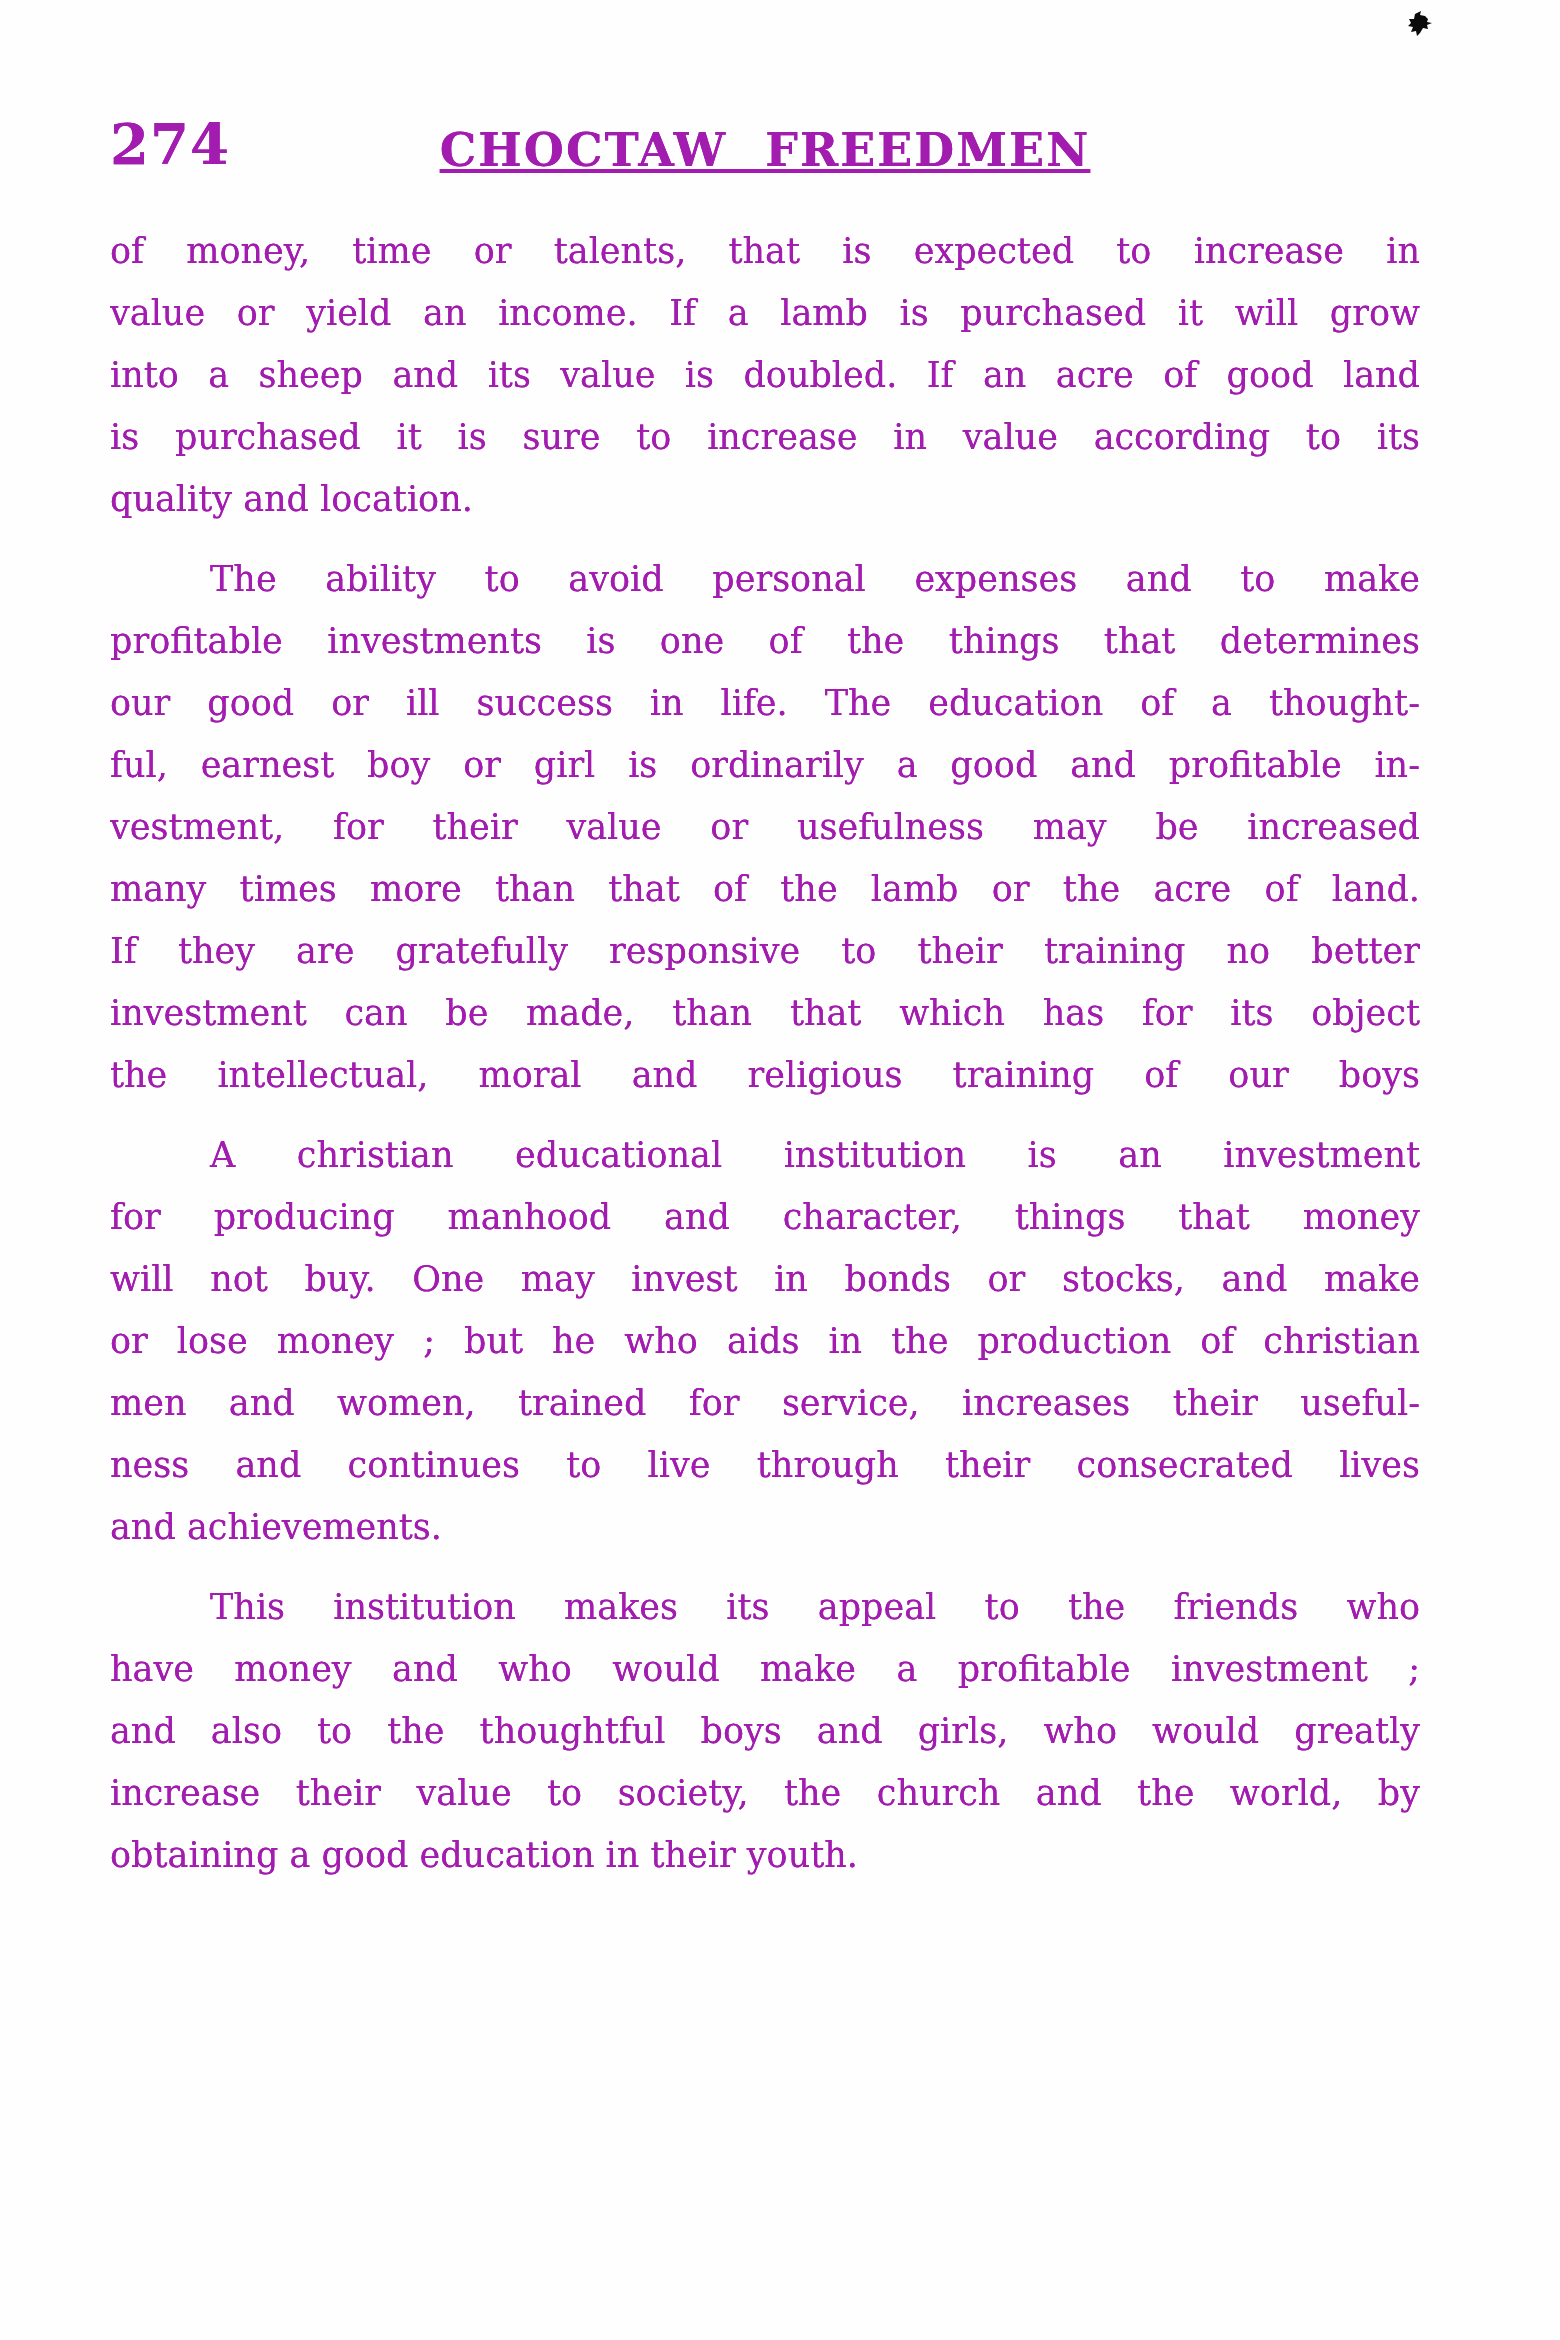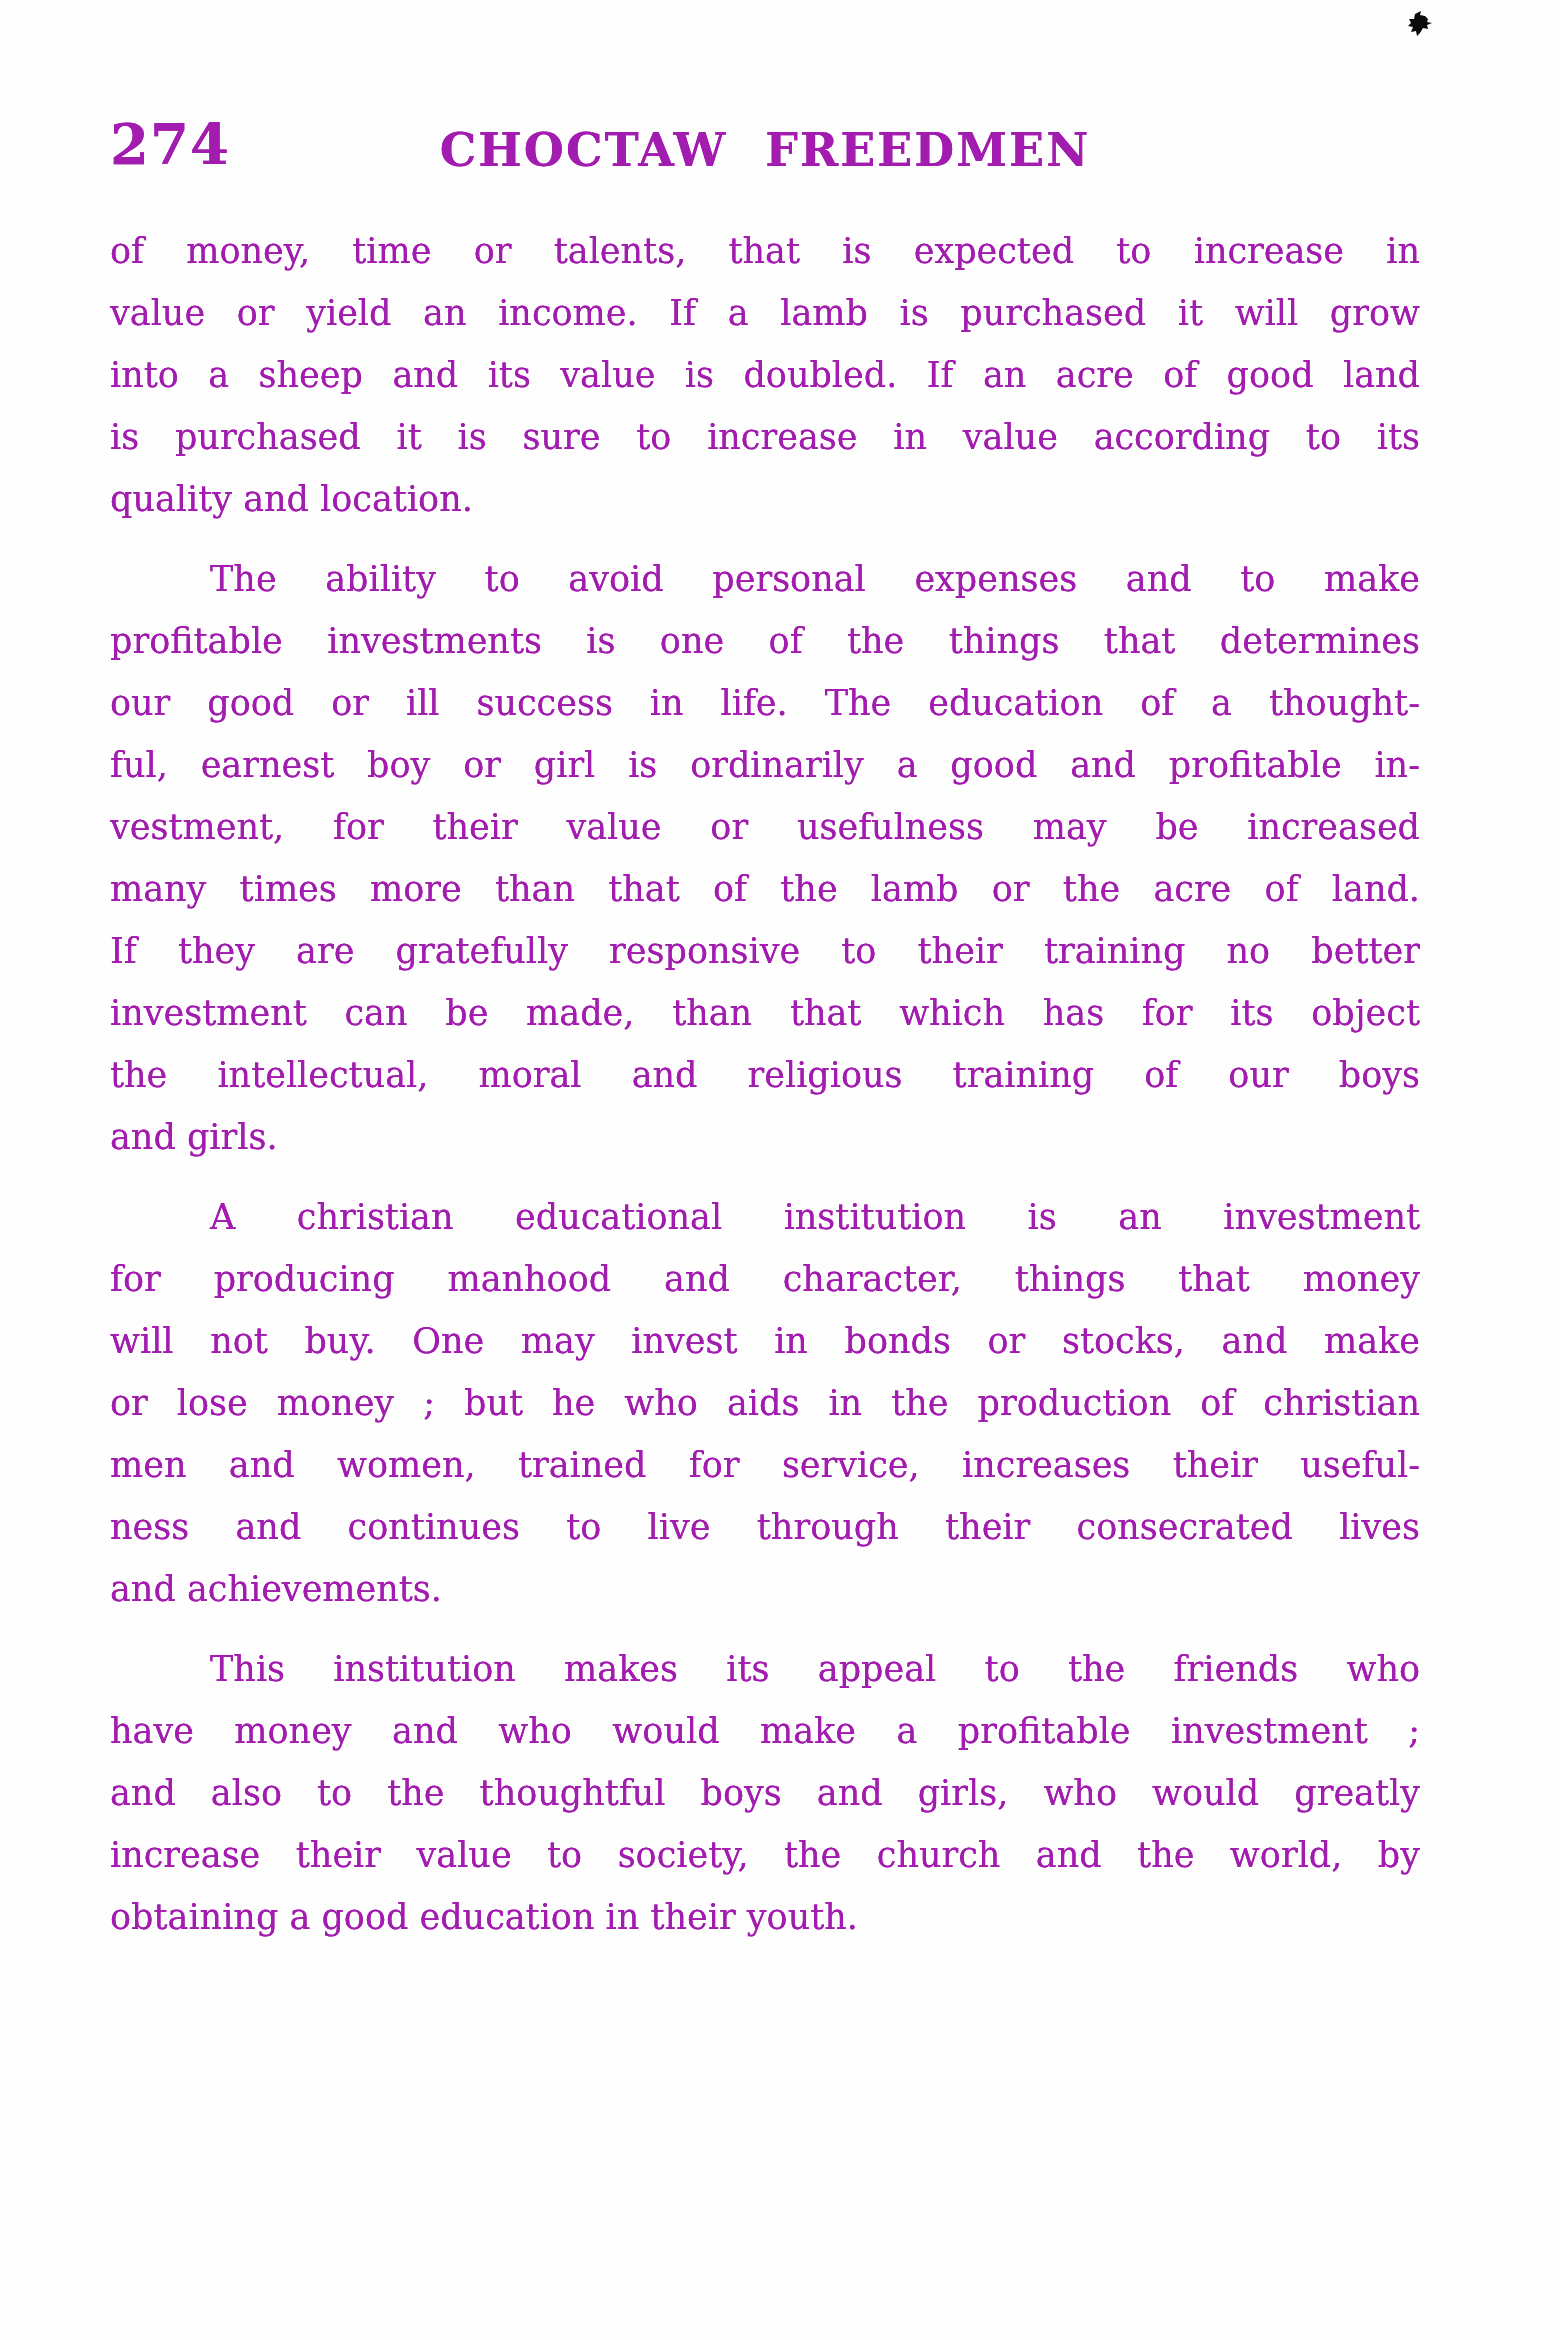--- a/index.html
+++ b/index.html
@@ -48,20 +48,21 @@
     right: 0;
     top: 127px;
     margin: 0;
     text-align: center;
     font-size: 46px;
     line-height: 46px;
     font-weight: 700;
     letter-spacing: 2px;
     word-spacing: 20px;
     text-shadow: 0 0 0.6px currentColor;
+    text-decoration: underline;
   }
   
   .body {
     position: absolute;
     left: 110px;
     top: 220px;
     width: 1310px;
     font-size: 35px;
     line-height: 62px;
     font-weight: 400;
@@ -110,21 +111,20 @@
     <p class="para indented">
       <span class="line">The ability to avoid personal expenses and to make</span>
       <span class="line">profitable investments is one of the things that determines</span>
       <span class="line">our good or ill success in life. The education of a thought-</span>
       <span class="line">ful, earnest boy or girl is ordinarily a good and profitable in-</span>
       <span class="line">vestment, for their value or usefulness may be increased</span>
       <span class="line">many times more than that of the lamb or the acre of land.</span>
       <span class="line">If they are gratefully responsive to their training no better</span>
       <span class="line">investment can be made, than that which has for its object</span>
       <span class="line">the intellectual, moral and religious training of our boys</span>
-      <span class="line end">and girls.</span>
     </p>
 
     <p class="para indented">
       <span class="line">A christian educational institution is an investment</span>
       <span class="line">for producing manhood and character, things that money</span>
       <span class="line">will not buy. One may invest in bonds or stocks, and make</span>
       <span class="line">or lose money ; but he who aids in the production of christian</span>
       <span class="line">men and women, trained for service, increases their useful-</span>
       <span class="line">ness and continues to live through their consecrated lives</span>
       <span class="line end">and achievements.</span>

